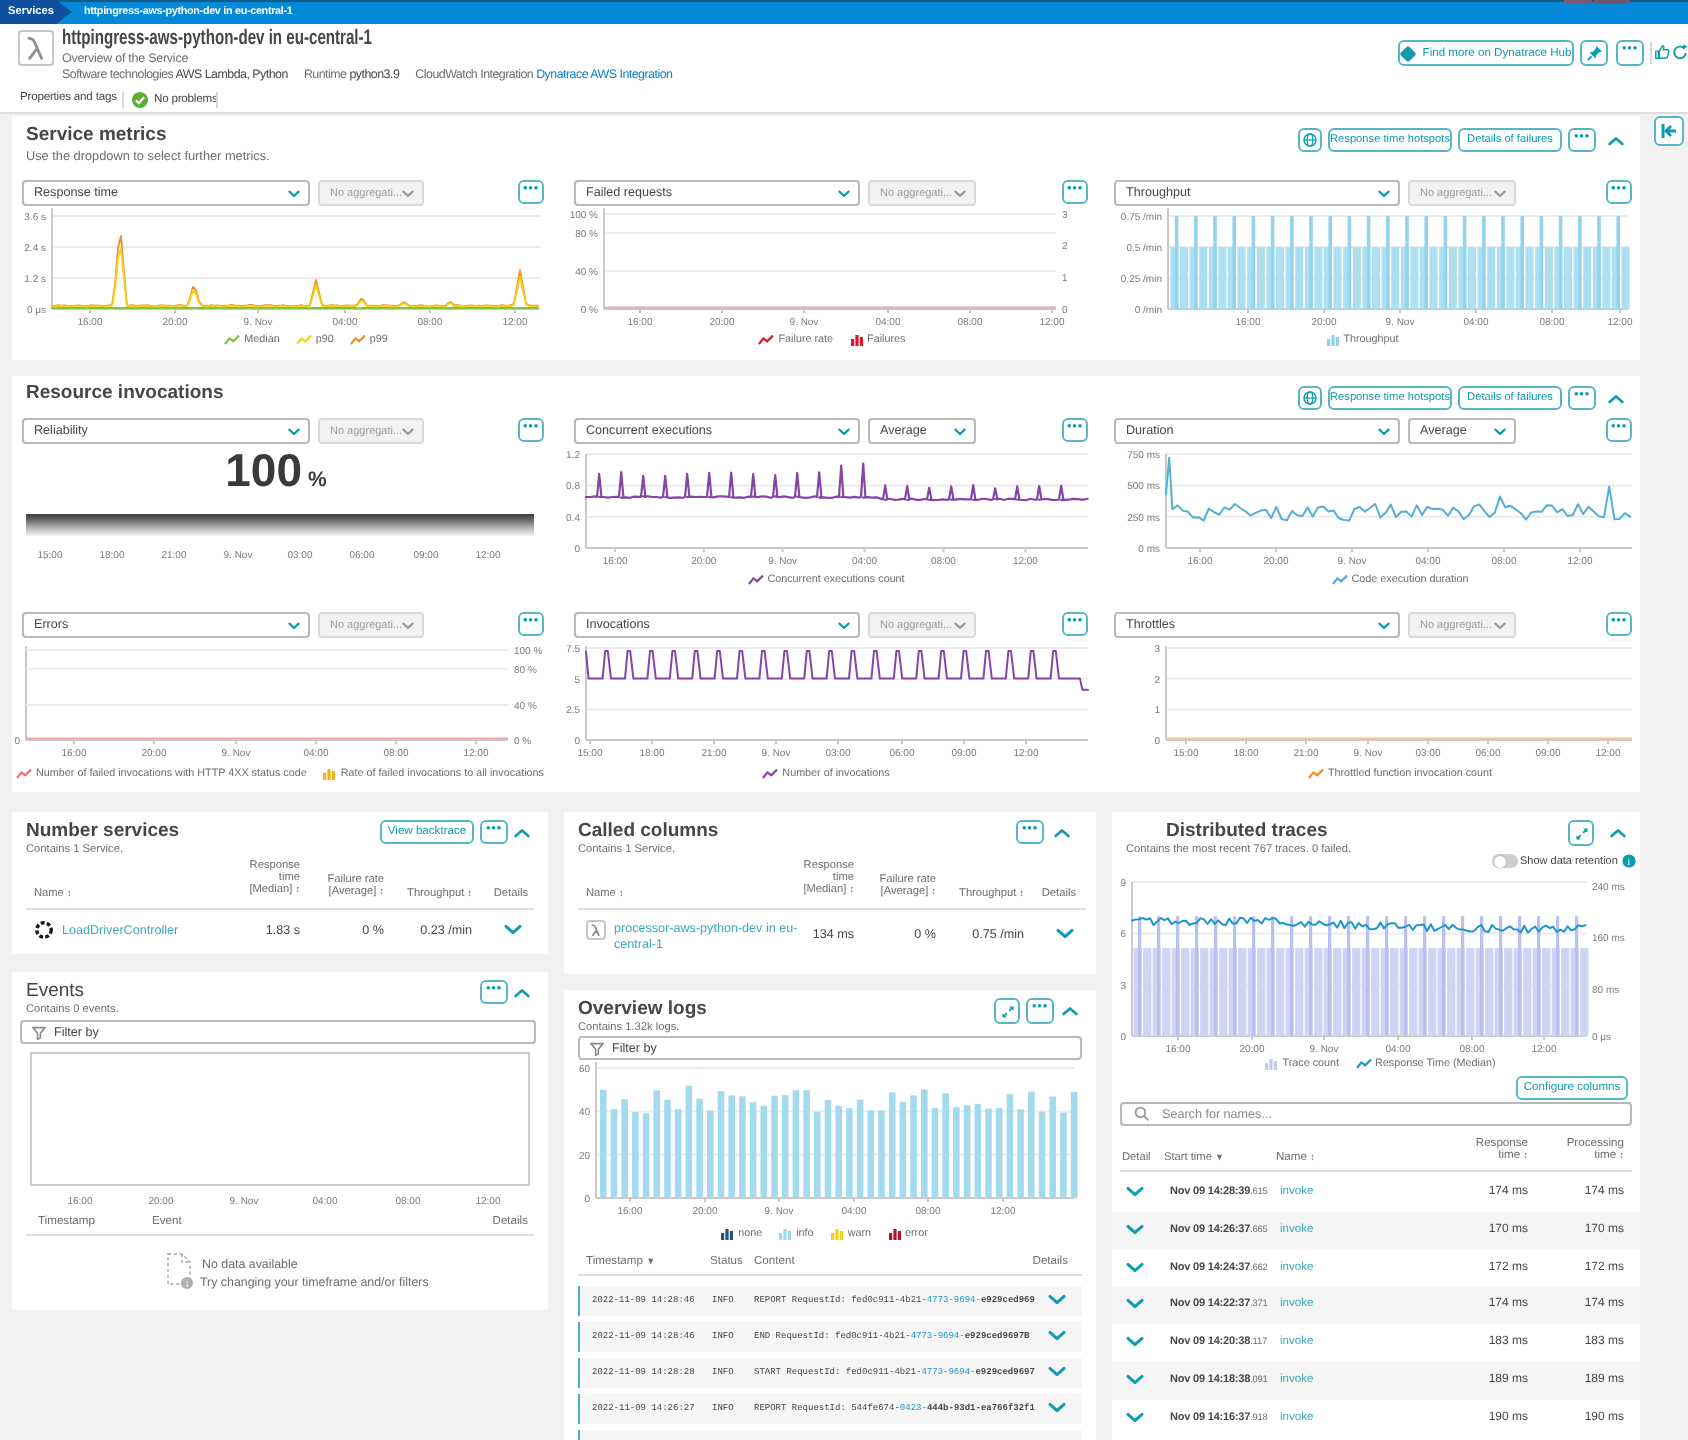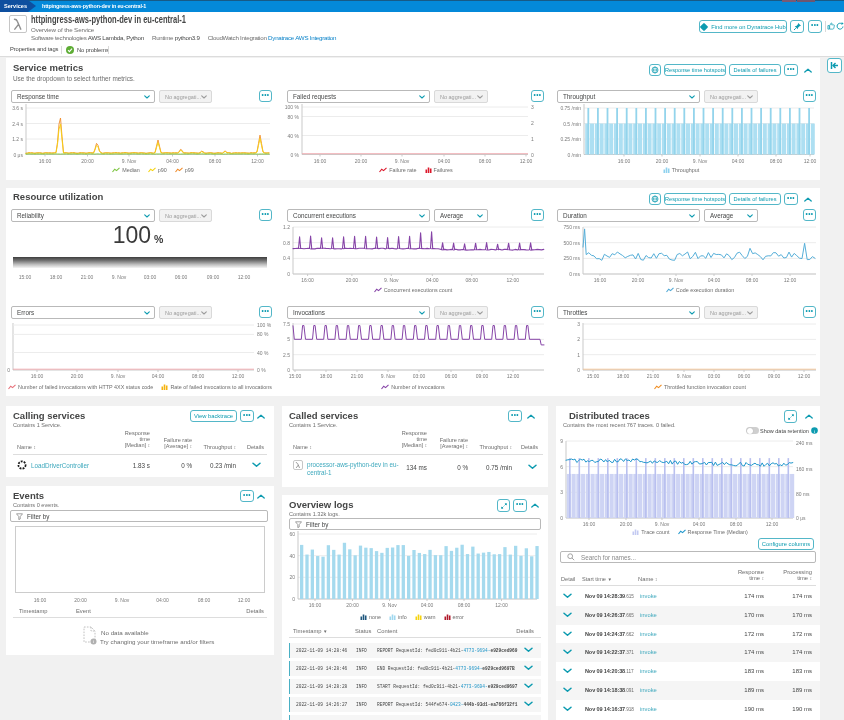--- a/index.html
+++ b/index.html
@@ -266,21 +266,21 @@
       <rect x="256.20" y="8.00" width="1.80" height="46.50" fill="#93d4ec"></rect>
     </svg>
     <div style="position:absolute;left:481px;top:167px;width:400px;text-align:center;font-size:5.4px;color:#6d6d6d;display:flex;justify-content:center;align-items:center">
       <span style="display:inline-flex;align-items:center;margin:0 4px;white-space:nowrap"><svg width="7" height="6" viewBox="0 0 7 6" style="margin-right:2px">
           <rect x="0.5" y="2.5" width="1.6" height="3.5" fill="#8fd2ee"></rect>
           <rect x="2.7" y="0.5" width="1.6" height="5.5" fill="#8fd2ee"></rect>
           <rect x="4.9" y="1.5" width="1.6" height="4.5" fill="#8fd2ee"></rect>
         </svg>Throughput</span>
     </div>
     <div style="position:absolute;left:6px;top:188px;width:814px;height:208px;background:#fff"></div>
-    <div style="position:absolute;left:13px;top:191px;font-size:9.5px;font-weight:bold;color:#454646">Resource utilization</div>
+    <div style="position:absolute;left:13px;top:191px;font-size:9.5px;font-weight:bold;color:#454646">Resource invocations</div>
     <div style="position:absolute;left:649px;top:193px;width:12px;height:12px;border:1px solid #53b7c8;border-radius:3px;box-sizing:border-box;display:flex;align-items:center;justify-content:center;background:#fff">
       <svg width="8" height="8" viewBox="0 0 9 9">
         <circle cx="4.5" cy="4.5" r="3.4" fill="none" stroke="#0d9bb0" stroke-width="0.8"></circle>
         <ellipse cx="4.5" cy="4.5" rx="1.6" ry="3.4" fill="none" stroke="#0d9bb0" stroke-width="0.7"></ellipse>
         <line x1="1.2" y1="4.5" x2="7.8" y2="4.5" stroke="#0d9bb0" stroke-width="0.7"></line>
       </svg>
     </div>
     <div style="position:absolute;left:664px;top:193px;width:62px;height:12px;border:1px solid #53b7c8;border-radius:3px;background:#fff;color:#0d9bb0;font-size:5.6px;display:flex;align-items:center;justify-content:center;box-sizing:border-box;white-space:nowrap">Response time hotspots</div>
     <div style="position:absolute;left:729px;top:193px;width:52px;height:12px;border:1px solid #53b7c8;border-radius:3px;background:#fff;color:#0d9bb0;font-size:5.6px;display:flex;align-items:center;justify-content:center;box-sizing:border-box;white-space:nowrap">Details of failures</div>
     <div style="position:absolute;left:784px;top:193px;width:14px;height:12px;border:1px solid #53b7c8;border-radius:3px;background:#fff;color:#0d9bb0;font-size:6.5px;line-height:7px;text-align:center;letter-spacing:0.4px;box-sizing:border-box">•••</div>
@@ -301,21 +301,21 @@
         <path d="M0.7 0.8 L3 3 L5.3 0.8" stroke="#0d9bb0" stroke-width="1.1" fill="none" stroke-linecap="round" stroke-linejoin="round"></path>
       </svg></div>
     <div style="position:absolute;left:531px;top:209px;width:13px;height:12px;border:1px solid #53b7c8;border-radius:3px;background:#fff;color:#0d9bb0;font-size:6.5px;line-height:7px;text-align:center;letter-spacing:0.4px;box-sizing:border-box">•••</div>
     <div style="position:absolute;left:557px;top:209px;width:143px;height:13px;border:1px solid #b9b9b9;border-radius:2px;background:#fff;color:#454646;font-size:6.3px;line-height:12px;padding-left:5px;box-sizing:border-box;white-space:nowrap;overflow:hidden">Duration<svg width="6" height="4" viewBox="0 0 6 4" style="position:absolute;right:4px;top:4px">
         <path d="M0.7 0.8 L3 3 L5.3 0.8" stroke="#0d9bb0" stroke-width="1.1" fill="none" stroke-linecap="round" stroke-linejoin="round"></path>
       </svg></div>
     <div style="position:absolute;left:704px;top:209px;width:54px;height:13px;border:1px solid #b9b9b9;border-radius:2px;background:#fff;color:#454646;font-size:6.3px;line-height:12px;padding-left:5px;box-sizing:border-box;white-space:nowrap;overflow:hidden">Average<svg width="6" height="4" viewBox="0 0 6 4" style="position:absolute;right:4px;top:4px">
         <path d="M0.7 0.8 L3 3 L5.3 0.8" stroke="#0d9bb0" stroke-width="1.1" fill="none" stroke-linecap="round" stroke-linejoin="round"></path>
       </svg></div>
     <div style="position:absolute;left:803px;top:209px;width:13px;height:12px;border:1px solid #53b7c8;border-radius:3px;background:#fff;color:#0d9bb0;font-size:6.5px;line-height:7px;text-align:center;letter-spacing:0.4px;box-sizing:border-box">•••</div>
-    <div style="position:absolute;left:13px;top:222px;width:250px;height:22px;text-align:center;color:#3a3a3a"><span style="font-size:23px;font-weight:normal">100</span><span style="font-size:10.5px;font-weight:bold;padding-left:3px">%</span></div>
+    <div style="position:absolute;left:13px;top:222px;width:250px;height:22px;text-align:center;color:#3a3a3a"><span style="font-size:23px;font-weight:bold">100</span><span style="font-size:10.5px;font-weight:bold;padding-left:3px">%</span></div>
     <div style="position:absolute;left:13px;top:257px;width:254px;height:11px;background:linear-gradient(180deg,#3e3e3e 0%,#6e6e6e 30%,#c2c2c2 70%,#f5f5f5 100%)"></div>
     <svg style="position:absolute;left:6px;top:270px" width="270" height="14" viewBox="0 0 270 14">
       <text x="19.0" y="9.0" font-size="5.0" fill="#7a7a7a" text-anchor="middle" font-weight="normal" font-family="Liberation Sans, sans-serif">15:00</text>
       <text x="50.0" y="9.0" font-size="5.0" fill="#7a7a7a" text-anchor="middle" font-weight="normal" font-family="Liberation Sans, sans-serif">18:00</text>
       <text x="81.0" y="9.0" font-size="5.0" fill="#7a7a7a" text-anchor="middle" font-weight="normal" font-family="Liberation Sans, sans-serif">21:00</text>
       <text x="113.0" y="9.0" font-size="5.0" fill="#7a7a7a" text-anchor="middle" font-weight="normal" font-family="Liberation Sans, sans-serif">9. Nov</text>
       <text x="144.0" y="9.0" font-size="5.0" fill="#7a7a7a" text-anchor="middle" font-weight="normal" font-family="Liberation Sans, sans-serif">03:00</text>
       <text x="175.0" y="9.0" font-size="5.0" fill="#7a7a7a" text-anchor="middle" font-weight="normal" font-family="Liberation Sans, sans-serif">06:00</text>
       <text x="207.0" y="9.0" font-size="5.0" fill="#7a7a7a" text-anchor="middle" font-weight="normal" font-family="Liberation Sans, sans-serif">09:00</text>
       <text x="238.0" y="9.0" font-size="5.0" fill="#7a7a7a" text-anchor="middle" font-weight="normal" font-family="Liberation Sans, sans-serif">12:00</text>
@@ -498,21 +498,21 @@
       <line x1="252.0" y1="52.0" x2="252.0" y2="54.0" stroke="#c9c9c9" stroke-width="1" opacity="1"></line>
       <text x="252.0" y="60.0" font-size="5.0" fill="#7a7a7a" text-anchor="middle" font-weight="normal" font-family="Liberation Sans, sans-serif">12:00</text>
       <line x1="31.0" y1="51.2" x2="264.0" y2="51.2" stroke="#f3c496" stroke-width="0.9" opacity="1"></line>
     </svg>
     <div style="position:absolute;left:500px;top:384px;width:400px;text-align:center;font-size:5.4px;color:#6d6d6d;display:flex;justify-content:center;align-items:center">
       <span style="display:inline-flex;align-items:center;margin:0 4px;white-space:nowrap"><svg width="8" height="6" viewBox="0 0 8 6" style="margin-right:2px">
           <path d="M0.5 5 L2.7 2.2 L4.6 3.6 L7.5 0.8" stroke="#f08c1f" stroke-width="1.1" fill="none"></path>
         </svg>Throttled function invocation count</span>
     </div>
     <div style="position:absolute;left:6px;top:406px;width:268px;height:71px;background:#fff"></div>
-    <div style="position:absolute;left:13px;top:410px;font-size:9.5px;font-weight:bold;color:#454646">Calling services</div>
+    <div style="position:absolute;left:13px;top:410px;font-size:9.5px;font-weight:bold;color:#454646">Number services</div>
     <div style="position:absolute;left:13px;top:422px;font-size:5.6px;color:#6d6d6d">Contains 1 Service.</div>
     <div style="position:absolute;left:190px;top:410px;width:47px;height:12px;border:1px solid #53b7c8;border-radius:3px;background:#fff;color:#0d9bb0;font-size:5.8px;display:flex;align-items:center;justify-content:center;box-sizing:border-box;white-space:nowrap">View backtrace</div>
     <div style="position:absolute;left:240px;top:410px;width:14px;height:12px;border:1px solid #53b7c8;border-radius:3px;background:#fff;color:#0d9bb0;font-size:6.5px;line-height:7px;text-align:center;letter-spacing:0.4px;box-sizing:border-box">•••</div>
     <svg style="position:absolute;left:257px;top:414px" width="8" height="5" viewBox="0 0 8 5">
       <path d="M0.8 4 L4.0 1.2 L7.2 4" stroke="#0d9bb0" stroke-width="1.3" fill="none" opacity="1" stroke-linejoin="round" stroke-linecap="round"></path>
     </svg>
     <div style="position:absolute;left:100px;top:430px;width:50px;font-size:5.6px;color:#6d6d6d;text-align:right">Response<br>time<br>[Median] <span style="font-size:4.6px">↕</span></div>
     <div style="position:absolute;left:142px;top:437px;width:50px;font-size:5.6px;color:#6d6d6d;text-align:right">Failure rate<br>[Average] <span style="font-size:4.6px">↕</span></div>
     <div style="position:absolute;left:186px;top:444px;width:50px;font-size:5.6px;color:#6d6d6d;text-align:right">Throughput <span style="font-size:4.6px">↕</span></div>
     <div style="position:absolute;left:214px;top:444px;width:50px;font-size:5.6px;color:#6d6d6d;text-align:right">Details</div>
@@ -524,21 +524,21 @@
       </svg>
     </div>
     <div style="position:absolute;left:31px;top:462px;font-size:6.3px;color:#3da8bd">LoadDriverController</div>
     <div style="position:absolute;left:100px;top:462px;width:50px;font-size:6.3px;color:#454646;text-align:right">1.83 s</div>
     <div style="position:absolute;left:142px;top:462px;width:50px;font-size:6.3px;color:#454646;text-align:right">0 %</div>
     <div style="position:absolute;left:186px;top:462px;width:50px;font-size:6.3px;color:#454646;text-align:right">0.23 /min</div>
     <svg style="position:absolute;left:252px;top:462px" width="9" height="6" viewBox="0 0 9 6">
       <path d="M1 1.2 L4.5 4.3 L8.0 1.2" stroke="#0d9bb0" stroke-width="1.5" fill="none" opacity="1" stroke-linejoin="round" stroke-linecap="round"></path>
     </svg>
     <div style="position:absolute;left:282px;top:406px;width:266px;height:81px;background:#fff"></div>
-    <div style="position:absolute;left:289px;top:410px;font-size:9.5px;font-weight:bold;color:#454646">Called services</div>
+    <div style="position:absolute;left:289px;top:410px;font-size:9.5px;font-weight:bold;color:#454646">Called columns</div>
     <div style="position:absolute;left:289px;top:422px;font-size:5.6px;color:#6d6d6d">Contains 1 Service.</div>
     <div style="position:absolute;left:508px;top:410px;width:14px;height:12px;border:1px solid #53b7c8;border-radius:3px;background:#fff;color:#0d9bb0;font-size:6.5px;line-height:7px;text-align:center;letter-spacing:0.4px;box-sizing:border-box">•••</div>
     <svg style="position:absolute;left:527px;top:414px" width="8" height="5" viewBox="0 0 8 5">
       <path d="M0.8 4 L4.0 1.2 L7.2 4" stroke="#0d9bb0" stroke-width="1.3" fill="none" opacity="1" stroke-linejoin="round" stroke-linecap="round"></path>
     </svg>
     <div style="position:absolute;left:377px;top:430px;width:50px;font-size:5.6px;color:#6d6d6d;text-align:right">Response<br>time<br>[Median] <span style="font-size:4.6px">↕</span></div>
     <div style="position:absolute;left:418px;top:437px;width:50px;font-size:5.6px;color:#6d6d6d;text-align:right">Failure rate<br>[Average] <span style="font-size:4.6px">↕</span></div>
     <div style="position:absolute;left:462px;top:444px;width:50px;font-size:5.6px;color:#6d6d6d;text-align:right">Throughput <span style="font-size:4.6px">↕</span></div>
     <div style="position:absolute;left:488px;top:444px;width:50px;font-size:5.6px;color:#6d6d6d;text-align:right">Details</div>
     <div style="position:absolute;left:293px;top:444px;font-size:5.6px;color:#6d6d6d">Name <span style="font-size:4.6px">↕</span></div>
@@ -549,21 +549,21 @@
       </svg>
     </div>
     <div style="position:absolute;left:307px;top:461px;font-size:6.3px;color:#3da8bd;line-height:8px;white-space:nowrap">processor-aws-python-dev in eu-<br>central-1</div>
     <div style="position:absolute;left:377px;top:464px;width:50px;font-size:6.3px;color:#454646;text-align:right">134 ms</div>
     <div style="position:absolute;left:418px;top:464px;width:50px;font-size:6.3px;color:#454646;text-align:right">0 %</div>
     <div style="position:absolute;left:462px;top:464px;width:50px;font-size:6.3px;color:#454646;text-align:right">0.75 /min</div>
     <svg style="position:absolute;left:528px;top:464px" width="9" height="6" viewBox="0 0 9 6">
       <path d="M1 1.2 L4.5 4.3 L8.0 1.2" stroke="#0d9bb0" stroke-width="1.5" fill="none" opacity="1" stroke-linejoin="round" stroke-linecap="round"></path>
     </svg>
     <div style="position:absolute;left:6px;top:486px;width:268px;height:169px;background:#fff"></div>
-    <div style="position:absolute;left:13px;top:490px;font-size:9.5px;font-weight:bold;color:#454646">Events</div>
+    <div style="position:absolute;left:13px;top:490px;font-size:9.5px;font-weight:normal;color:#454646">Events</div>
     <div style="position:absolute;left:13px;top:502px;font-size:5.6px;color:#6d6d6d">Contains 0 events.</div>
     <div style="position:absolute;left:240px;top:490px;width:14px;height:12px;border:1px solid #53b7c8;border-radius:3px;background:#fff;color:#0d9bb0;font-size:6.5px;line-height:7px;text-align:center;letter-spacing:0.4px;box-sizing:border-box">•••</div>
     <svg style="position:absolute;left:257px;top:494px" width="8" height="5" viewBox="0 0 8 5">
       <path d="M0.8 4 L4.0 1.2 L7.2 4" stroke="#0d9bb0" stroke-width="1.3" fill="none" opacity="1" stroke-linejoin="round" stroke-linecap="round"></path>
     </svg>
     <div style="position:absolute;left:10px;top:510px;width:258px;height:12px;border:1px solid #b9b9b9;border-radius:2px;box-sizing:border-box;display:flex;align-items:center;padding-left:5px;background:#fff">
       <svg width="7" height="7" viewBox="0 0 7 7" style="margin-right:4px">
         <path d="M0.5 0.8 H6.5 L4.2 3.6 V6 L2.8 6.6 V3.6 Z" fill="none" stroke="#8a8a8a" stroke-width="0.8"></path>
       </svg>
       <span style="font-size:6.3px;color:#454646">Filter by</span>
@@ -734,21 +734,21 @@
     </svg>
     <div style="position:absolute;left:289px;top:697px;width:250.5px;height:15px;background:#f6f6f6;border-left:1.5px solid #49b0c4"></div>
     <div style="position:absolute;left:296px;top:702px;font-family:'Liberation Mono',monospace;font-size:4.5px;color:#454646">2022-11-09 14:26:27</div>
     <div style="position:absolute;left:356px;top:702px;font-family:'Liberation Mono',monospace;font-size:4.5px;color:#454646">INFO</div>
     <div style="position:absolute;left:377px;top:702px;font-family:'Liberation Mono',monospace;font-size:4.5px;color:#454646;white-space:nowrap">REPORT RequestId: 544fe674-<span style="color:#2196c8">0423-</span><span style="font-weight:bold">444b-93d1-ea766f32f1</span></div>
     <svg style="position:absolute;left:524px;top:701px" width="9" height="6" viewBox="0 0 9 6">
       <path d="M1 1.2 L4.5 4.3 L8.0 1.2" stroke="#0d9bb0" stroke-width="1.5" fill="none" opacity="1" stroke-linejoin="round" stroke-linecap="round"></path>
     </svg>
     <div style="position:absolute;left:289px;top:715px;width:250.5px;height:5px;background:#f6f6f6;border-left:1.5px solid #49b0c4"></div>
     <div style="position:absolute;left:556px;top:406px;width:264px;height:314px;background:#fff"></div>
-    <div style="position:absolute;left:569px;top:410px;font-size:9.5px;font-weight:bold;color:#454646">Distributed traces</div>
+    <div style="position:absolute;left:583px;top:410px;font-size:9.5px;font-weight:bold;color:#454646">Distributed traces</div>
     <div style="position:absolute;left:563px;top:422px;font-size:5.6px;color:#6d6d6d">Contains the most recent 767 traces. 0 failed.</div>
     <div style="position:absolute;left:784px;top:410px;width:13px;height:13px;border:1px solid #53b7c8;border-radius:3px;box-sizing:border-box;display:flex;align-items:center;justify-content:center;background:#fff">
       <svg width="8" height="8" viewBox="0 0 8 8">
         <path d="M4.6 1.2 H6.8 V3.4 Z" fill="#0d9bb0"></path>
         <path d="M3.4 6.8 H1.2 V4.6 Z" fill="#0d9bb0"></path>
         <path d="M6 2 L4.6 3.4 M2 6 L3.4 4.6" stroke="#0d9bb0" stroke-width="0.9"></path>
       </svg>
     </div>
     <svg style="position:absolute;left:805px;top:414px" width="8" height="5" viewBox="0 0 8 5">
       <path d="M0.8 4 L4.0 1.2 L7.2 4" stroke="#0d9bb0" stroke-width="1.3" fill="none" opacity="1" stroke-linejoin="round" stroke-linecap="round"></path>

